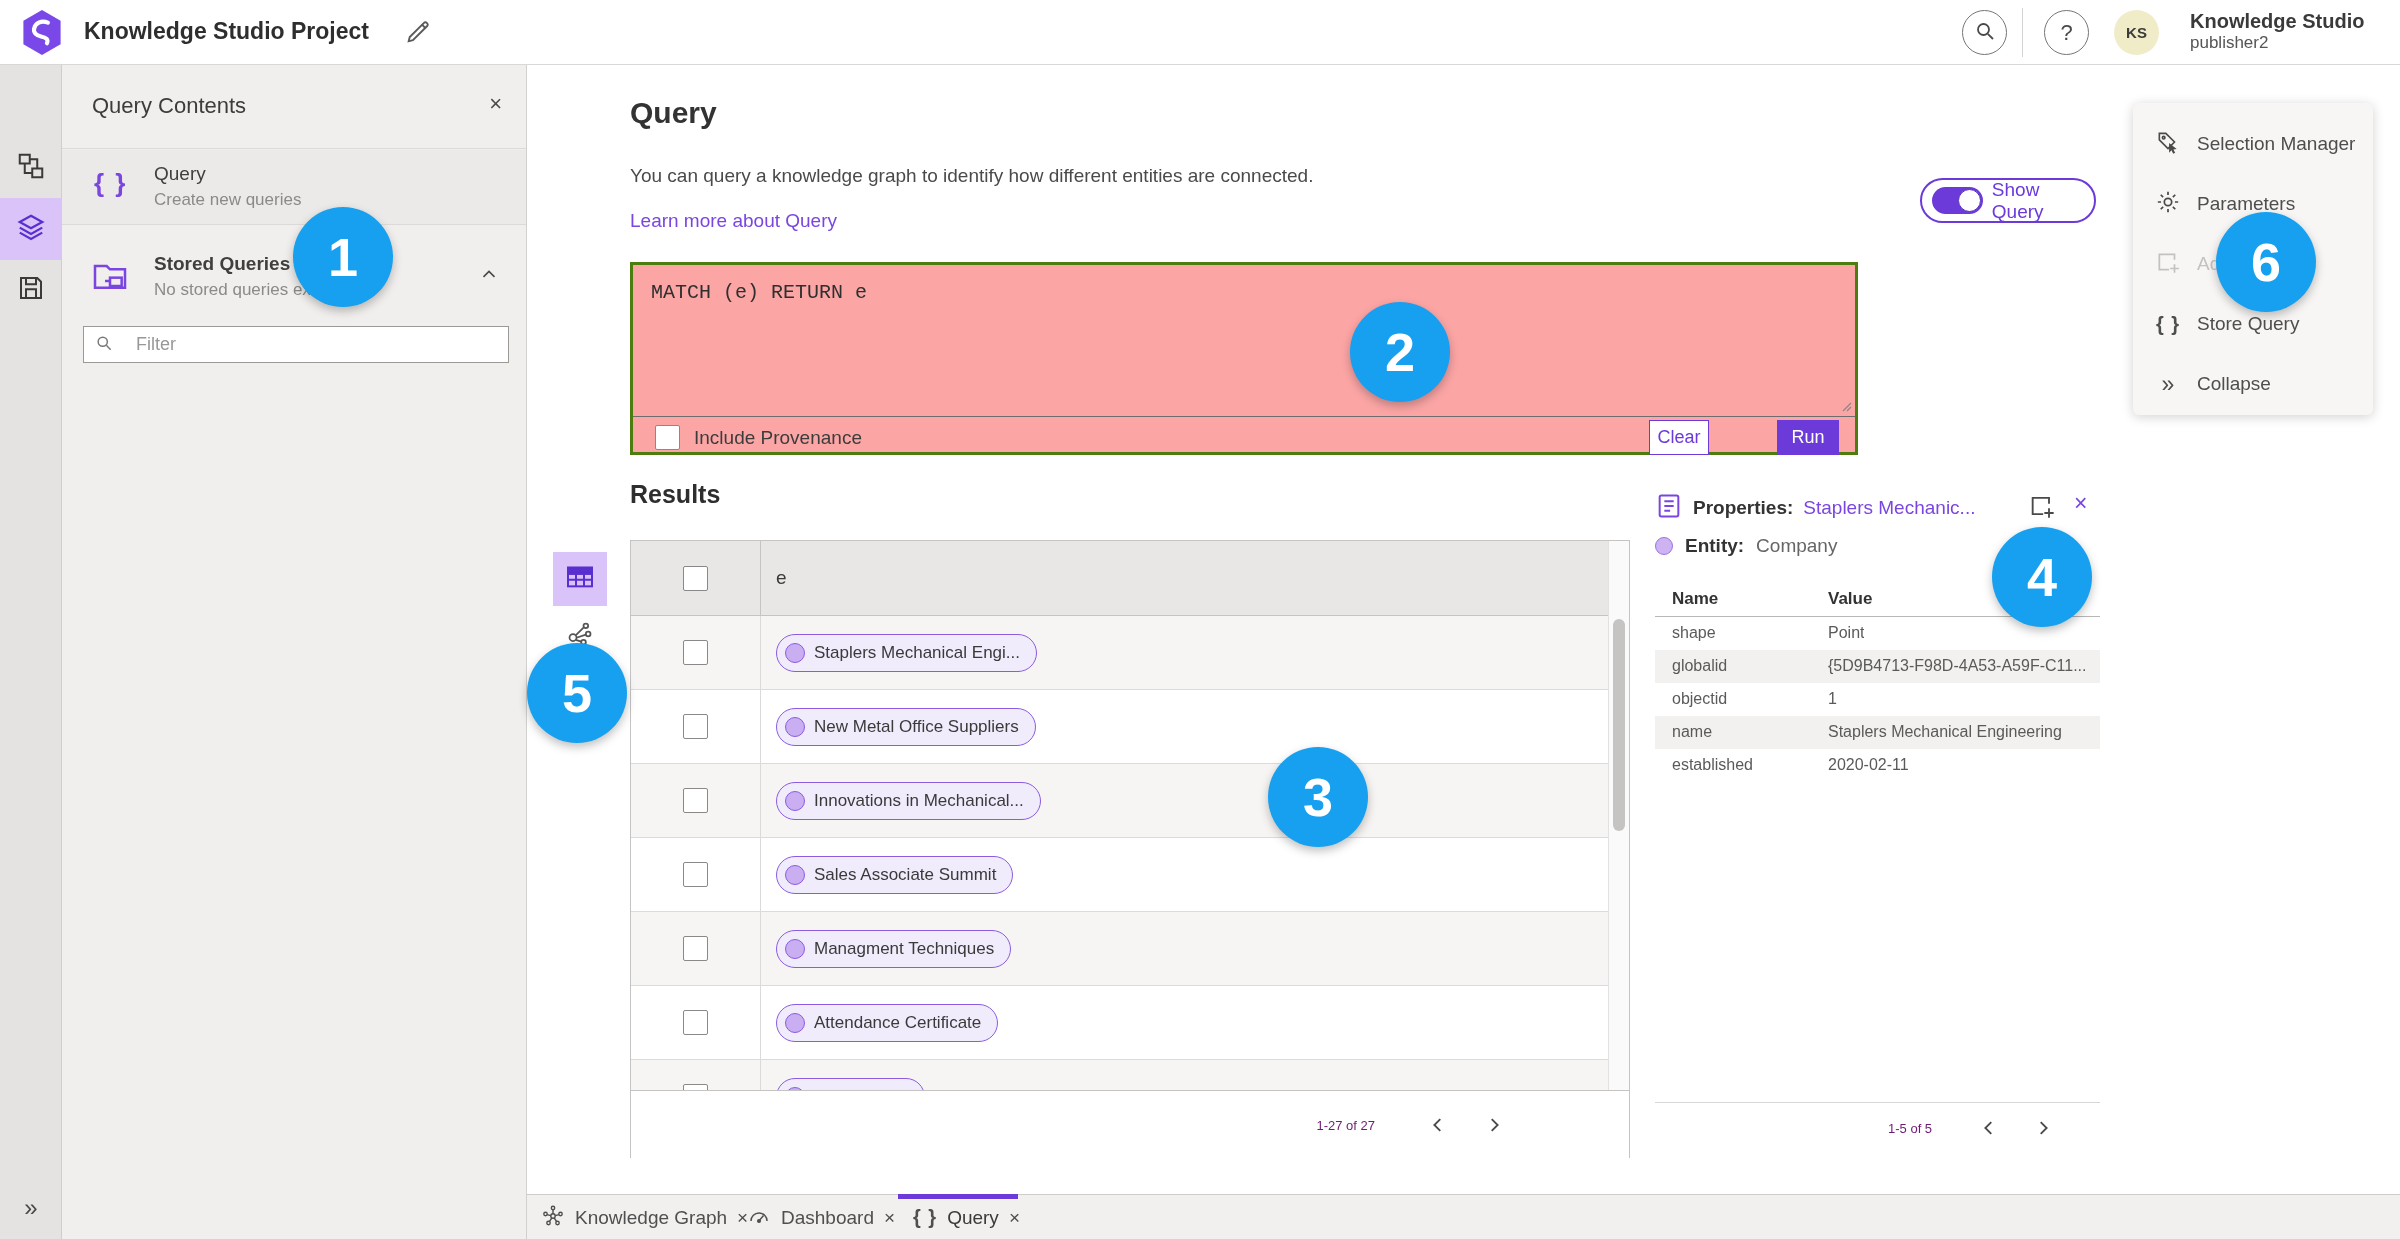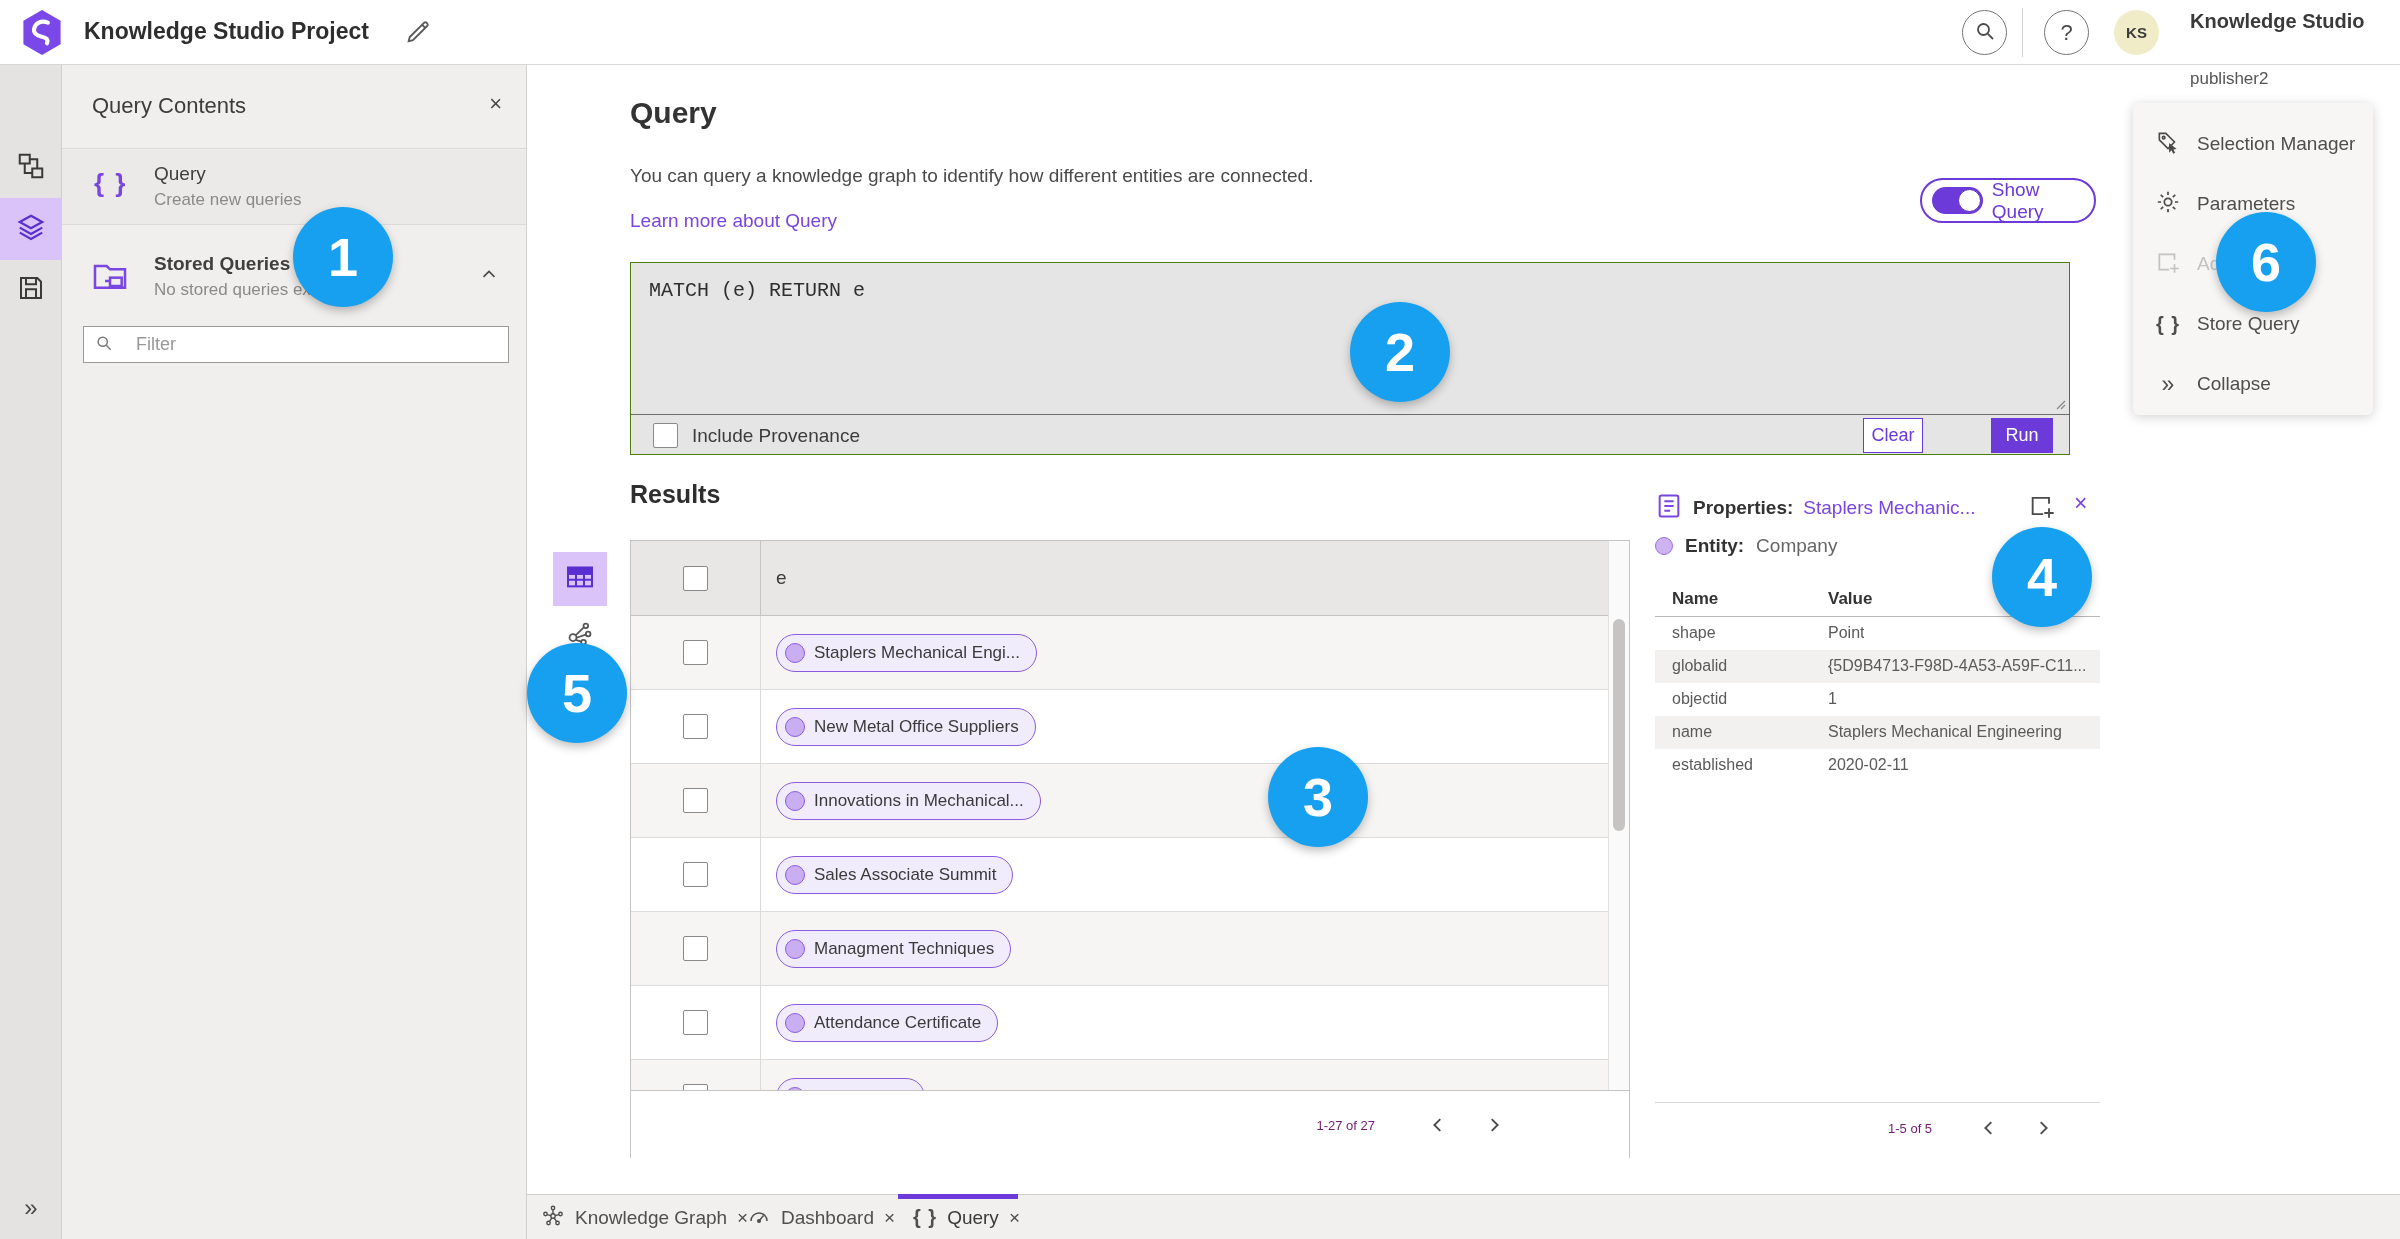--- a/index.html
+++ b/index.html
@@ -10,21 +10,21 @@
   .topbar { position: absolute; left: 0; top: 0; width: 2400px; height: 65px; background: #fff; border-bottom: 1px solid #d8d8d8; z-index: 5; }
   .logo { position: absolute; left: 20px; top: 9px; width: 44px; height: 47px; }
   .app-title { position: absolute; left: 84px; top: 18px; font-size: 23px; font-weight: 600; color: #2e2e2e; }
   .pencil-btn { position: absolute; left: 402px; top: 16px; width: 32px; height: 32px; cursor: pointer; }
   .circle-btn { position: absolute; top: 10px; width: 45px; height: 45px; border: 1.5px solid #767676; border-radius: 50%; background: #fff; display: flex; align-items: center; justify-content: center; cursor: pointer; }
   .topbar-divider { position: absolute; left: 2022px; top: 8px; width: 1px; height: 49px; background: #d4d4d4; }
   .help-glyph { font-size: 22px; color: #4a4a4a; }
   .avatar { position: absolute; left: 2114px; top: 10px; width: 45px; height: 45px; border-radius: 50%; background: #f0ecc8; display: flex; align-items: center; justify-content: center; font-size: 15px; font-weight: 700; color: #3c3c3c; cursor: pointer; }
   .account { position: absolute; left: 2190px; top: 10px; line-height: 1.15; }
   .account-name { font-size: 20px; font-weight: 600; color: #3a3a3a; }
-  .account-role { font-size: 17px; color: #555; margin-top: 36px; }
+  .account-role { font-size: 17px; color: #555; }
 
   
   .rail { position: absolute; left: 0; top: 65px; width: 62px; height: 1174px; background: #e5e3e1; border-right: 1px solid #d0cecc; z-index: 4; }
   .rail-btn { position: absolute; left: 0; width: 62px; height: 56px; display: flex; align-items: center; justify-content: center; cursor: pointer; }
   .rail-btn.active { background: #d9c3f8; height: 62px; }
   .rail-expand { position: absolute; left: 0; top: 1118px; width: 62px; height: 50px; display: flex; align-items: center; justify-content: center; font-size: 24px; color: #4a4a4a; cursor: pointer; }
 
   
   .contents-panel { position: absolute; left: 62px; top: 65px; width: 465px; height: 1174px; background: #f1efed; border-right: 1px solid #d2d0ce; z-index: 3; }
   .contents-header { position: absolute; left: 0; top: 0; width: 100%; height: 84px; border-bottom: 1px solid #dcdad8; }
@@ -44,21 +44,21 @@
 
   
   .q-title { position: absolute; left: 630px; top: 96px; font-size: 30px; font-weight: 700; color: #333; }
   .q-desc { position: absolute; left: 630px; top: 165px; font-size: 19px; color: #4a4a4a; }
   .q-link { position: absolute; left: 630px; top: 210px; font-size: 19px; color: #7a45e0; cursor: pointer; }
   .show-query { position: absolute; left: 1920px; top: 178px; width: 176px; height: 45px; border: 2px solid #6b3ad9; border-radius: 24px; background: #fff; display: flex; align-items: center; padding-left: 10px; cursor: pointer; }
   .toggle-track { position: relative; width: 52px; height: 27px; border-radius: 14px; background: #6b3ad9; }
   .toggle-knob { position: absolute; right: 2px; top: 2px; width: 23px; height: 23px; border-radius: 50%; background: #fff; border: 1.5px solid #5a2fc0; }
   .show-query-label { margin-left: 9px; font-size: 19px; color: #6b3ad9; }
 
-  .editor { position: absolute; left: 630px; top: 262px; width: 1440px; height: 193px; border: 1px solid #4d7c0f; background: #e5e5e5; }
+  .editor { position: absolute; left: 630px; top: 262px; width: 1228px; height: 193px; border: 3px solid #4d7c0f; background: #fca5a5; }
   .editor-code { position: absolute; left: 0; top: 0; width: 100%; height: 152px; border-bottom: 1px solid #6f6d6b; padding: 16px 18px; font-family: "Liberation Mono", "DejaVu Sans Mono", monospace; font-size: 20px; color: #2f2f2f; cursor: text; }
   .resize-handle { position: absolute; right: 3px; top: 133px; }
   .editor-footer { position: absolute; left: 0; top: 152px; width: 100%; height: 41px; }
   .checkbox { width: 25px; height: 25px; background: #fff; border: 1.5px solid #8b8987; border-radius: 2px; cursor: pointer; }
   .provenance { position: absolute; left: 22px; top: 8px; display: flex; align-items: center; gap: 14px; }
   .prov-label { font-size: 19px; color: #3c3c3c; }
   .btn-clear { position: absolute; right: 146px; top: 3px; width: 60px; height: 35px; background: #fff; border: 1.5px solid #6b3ad9; color: #6b3ad9; font-size: 18px; font-family: "Liberation Sans", sans-serif; cursor: pointer; }
   .btn-run { position: absolute; right: 16px; top: 3px; width: 62px; height: 35px; background: #6b3ad9; border: none; color: #fff; font-size: 18px; font-family: "Liberation Sans", sans-serif; cursor: pointer; }
 
   

